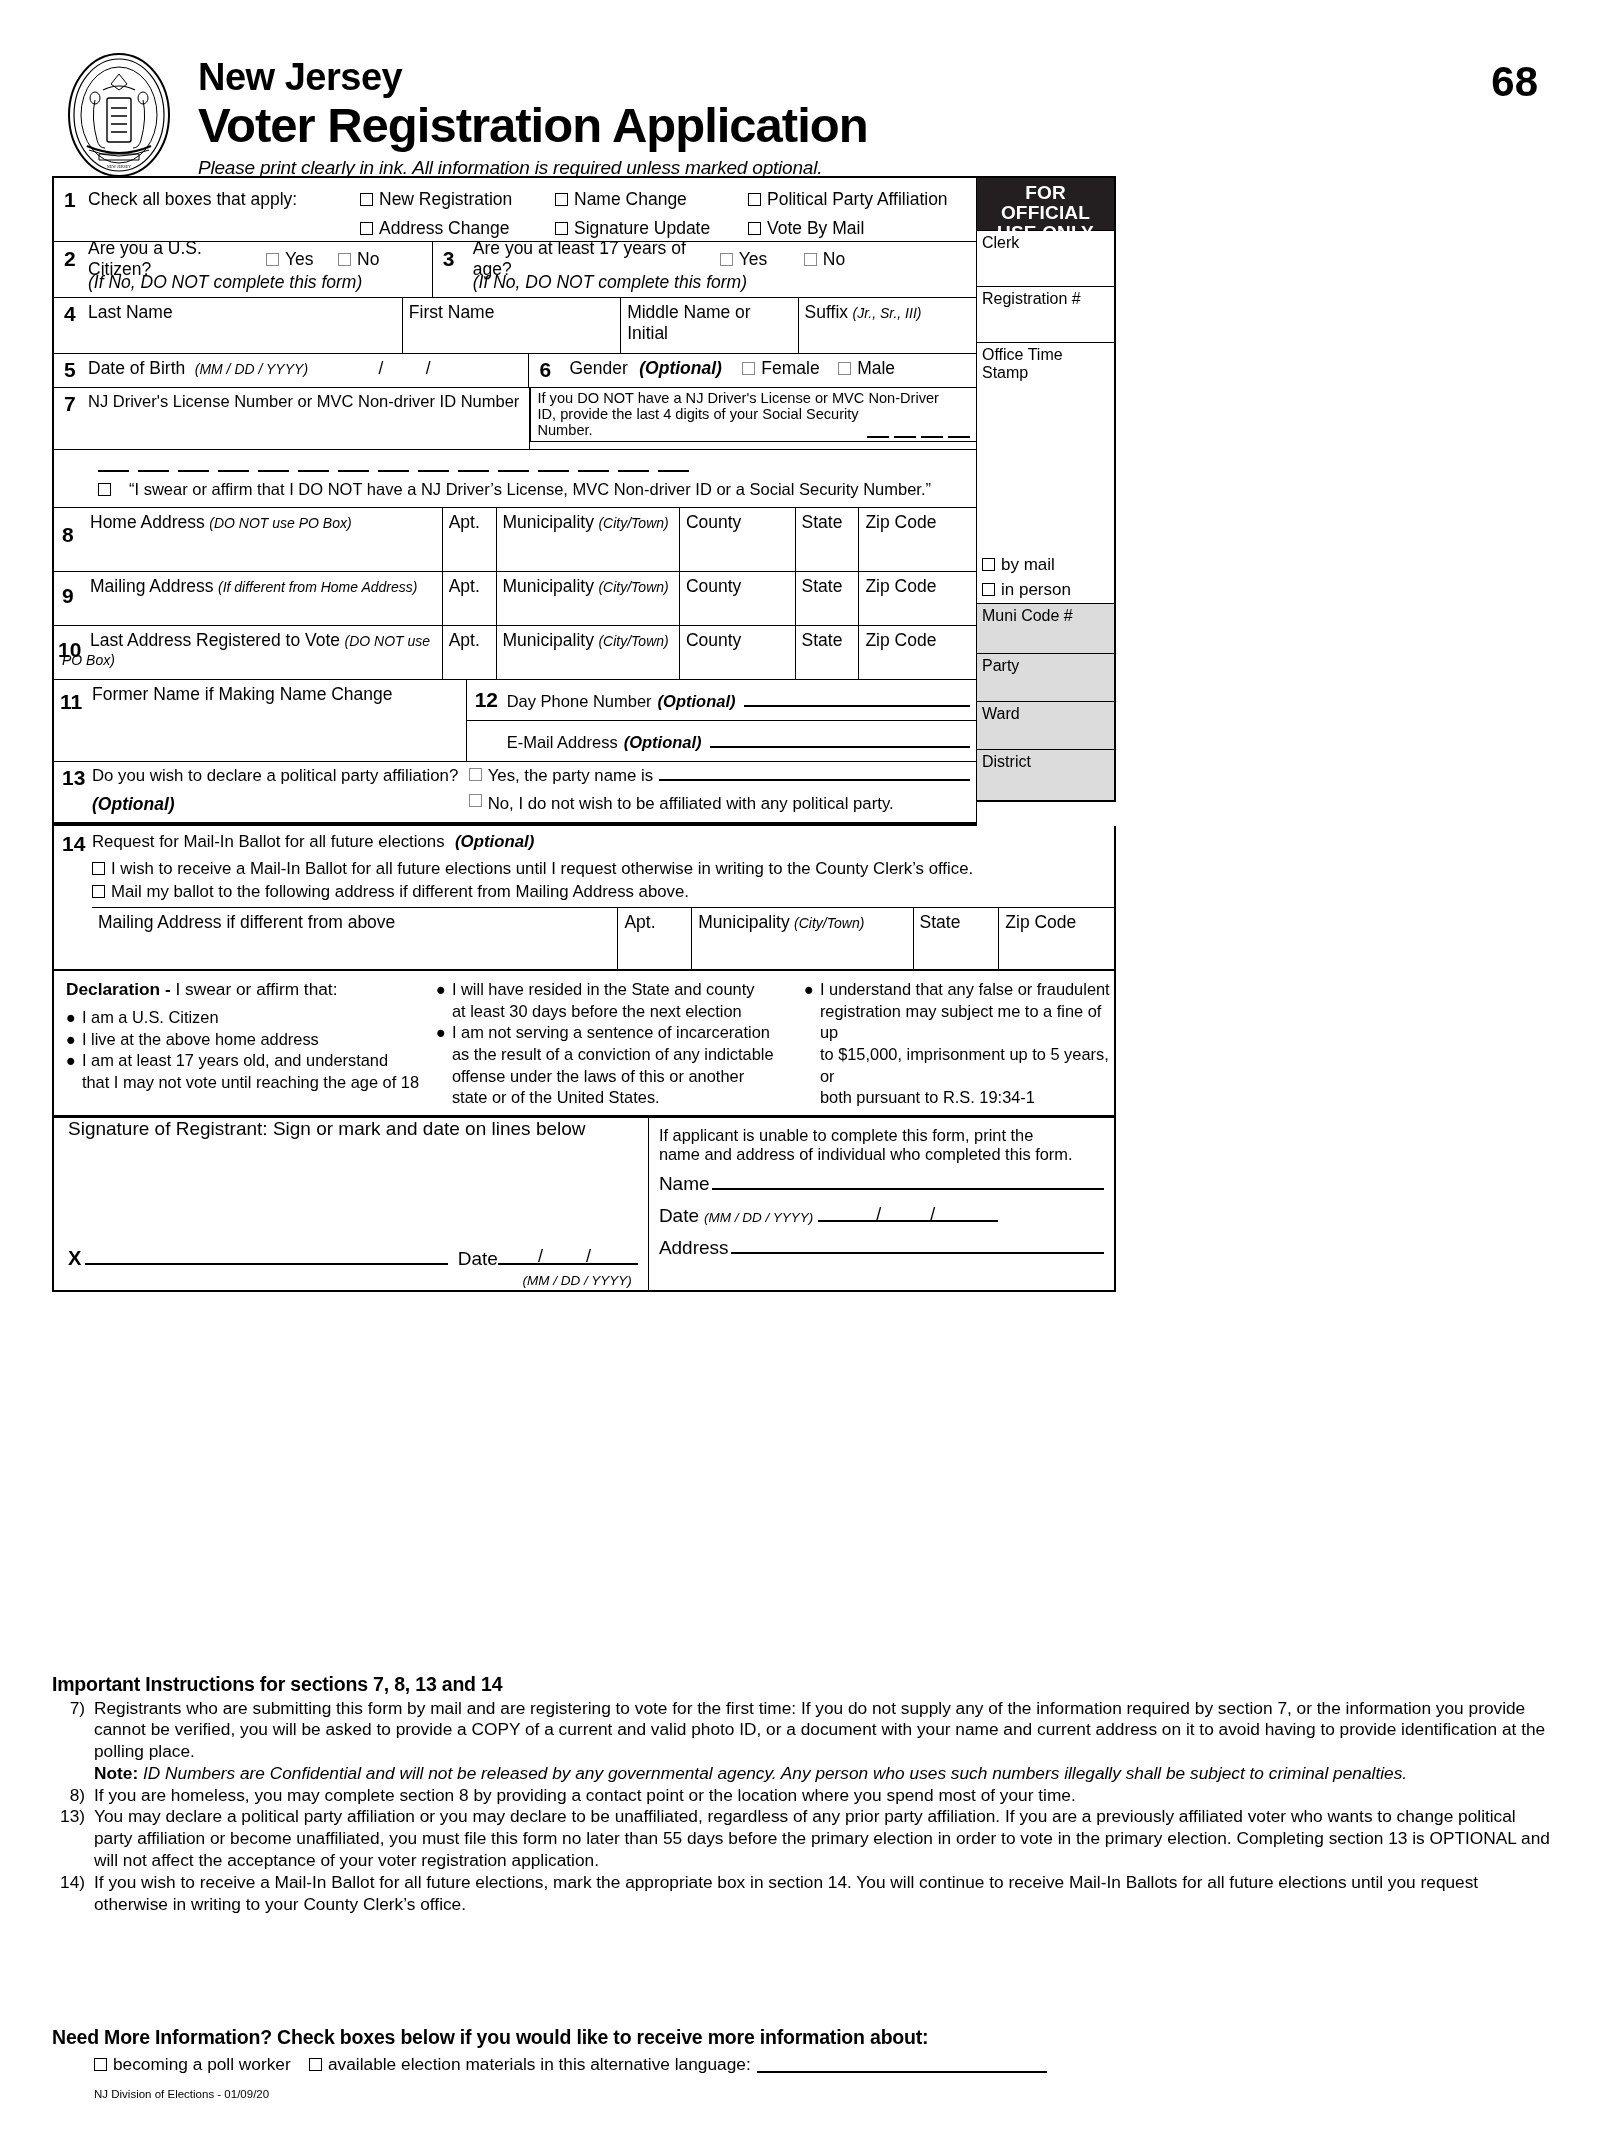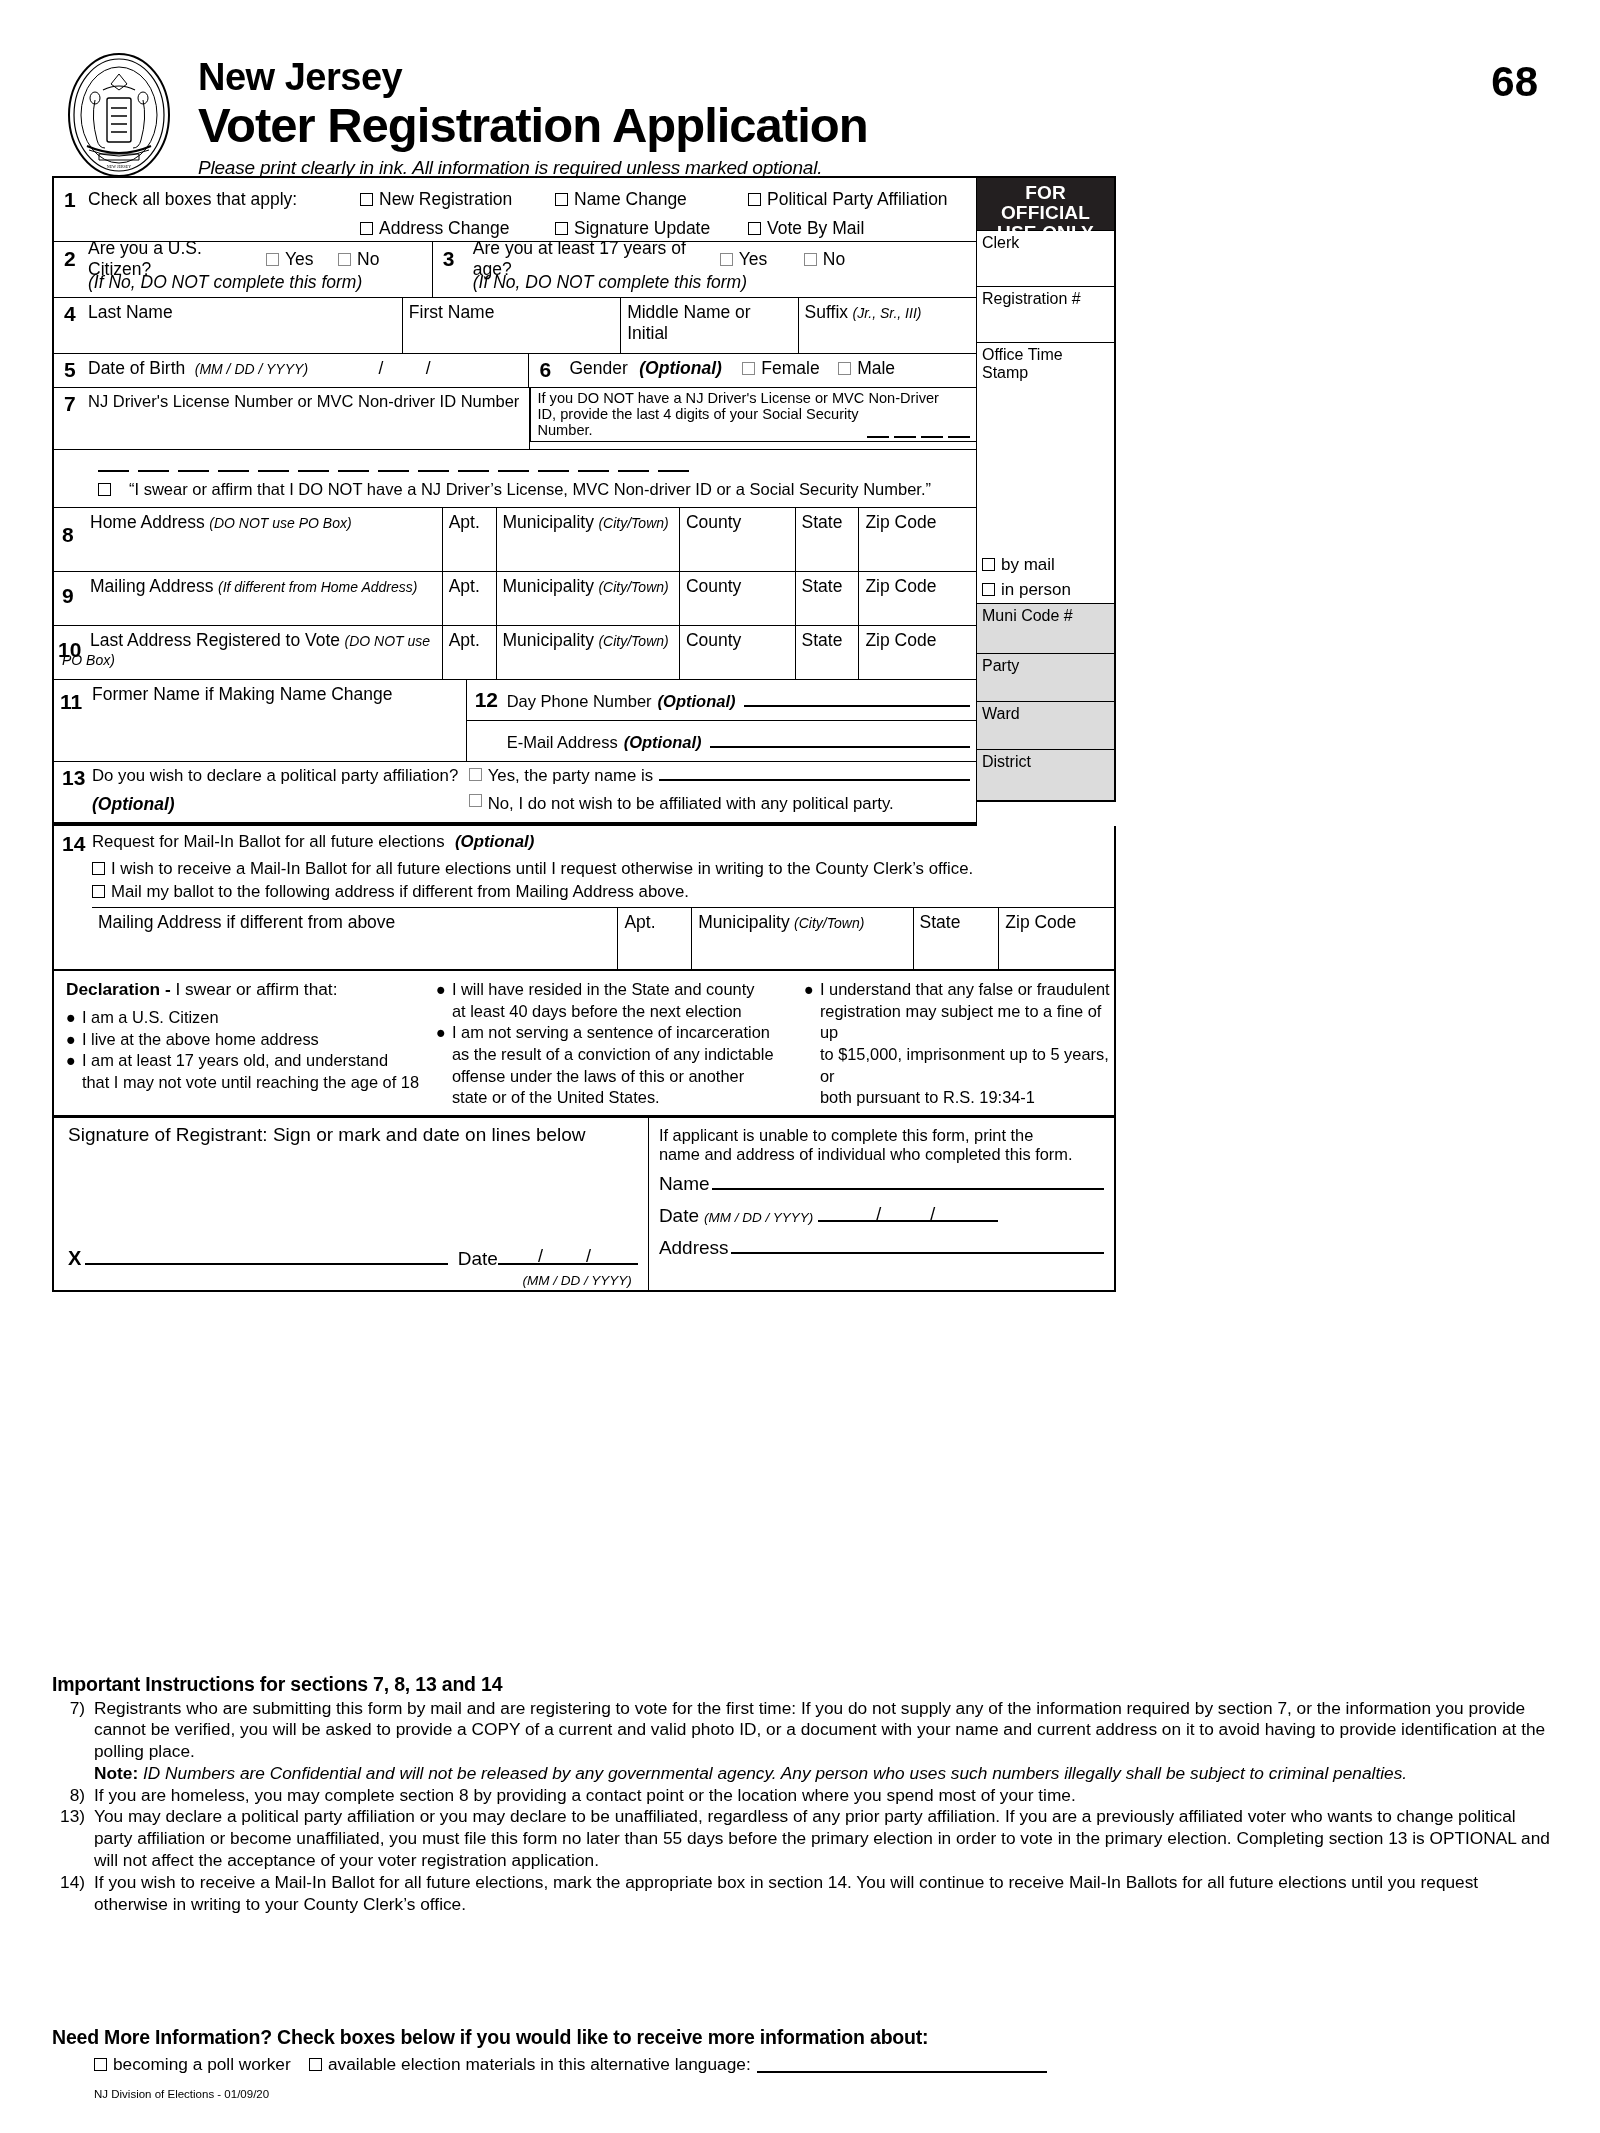--- a/index.html
+++ b/index.html
@@ -344,36 +344,36 @@
           </div>
         <div style="font-size:16.4px; line-height:1.32; display:flex;">
             <span style="margin-right:6px;">●</span>
             <span>I live at the above home address</span>
           </div>
         <div style="font-size:16.4px; line-height:1.32; display:flex; white-space:pre-line;"><span style="margin-right:6px;">●</span><span>I am at least 17 years old, and understand
 that I may not vote until reaching the age of 18</span></div>
       </div>
       <div style="width:368px;">
         <div style="font-size:16.4px; line-height:1.32; display:flex; white-space:pre-line;"><span style="margin-right:6px;">●</span><span>I will have resided in the State and county
-at least 40 days before the next election</span></div>
+at least 30 days before the next election</span></div>
         <div style="font-size:16.4px; line-height:1.32; display:flex; white-space:pre-line;"><span style="margin-right:6px;">●</span><span>I am not serving a sentence of incarceration
 as the result of a conviction of any indictable
 offense under the laws of this or another
 state or of the United States.</span></div>
       </div>
       <div style="width:310px;">
         <div style="font-size:16.4px; line-height:1.32; display:flex; white-space:pre-line;"><span style="margin-right:6px;">●</span><span>I understand that any false or fraudulent
 registration may subject me to a fine of up
 to $15,000, imprisonment up to 5 years, or
 both pursuant to R.S. 19:34-1</span></div>
       </div>
     </div>
 
     <div style="width:1064px; border:2.5px solid #000; border-top:1.5px solid #000; display:flex; height:175px;">
-      <div style="width:596px; border-right:1.5px solid #000; position:relative; padding:6px 0 0 14px;">
+      <div style="width:596px; border-right:1.5px solid #000; position:relative; padding:0 0 0 14px;">
         <div style="font-size:19px;">Signature of Registrant: Sign or mark and date on lines below</div>
         <div style="position:absolute; left:14px; bottom:20px; right:10px; display:flex; align-items:baseline;">
           <span style="font-size:20px; font-weight:bold;">X</span>
           <span class="uline" style="width:380px; height:16px; margin-left:4px;"></span>
           <span style="font-size:19px; margin-left:10px;">Date</span>
           <span style="position:relative; display:inline-block; width:140px;">
             <span class="uline" style="width:140px; height:16px; display:inline-block;"></span>
             <span style="position:absolute; left:40px; bottom:2px; font-size:18px;">/</span>
             <span style="position:absolute; left:88px; bottom:2px; font-size:18px;">/</span>
           </span>

